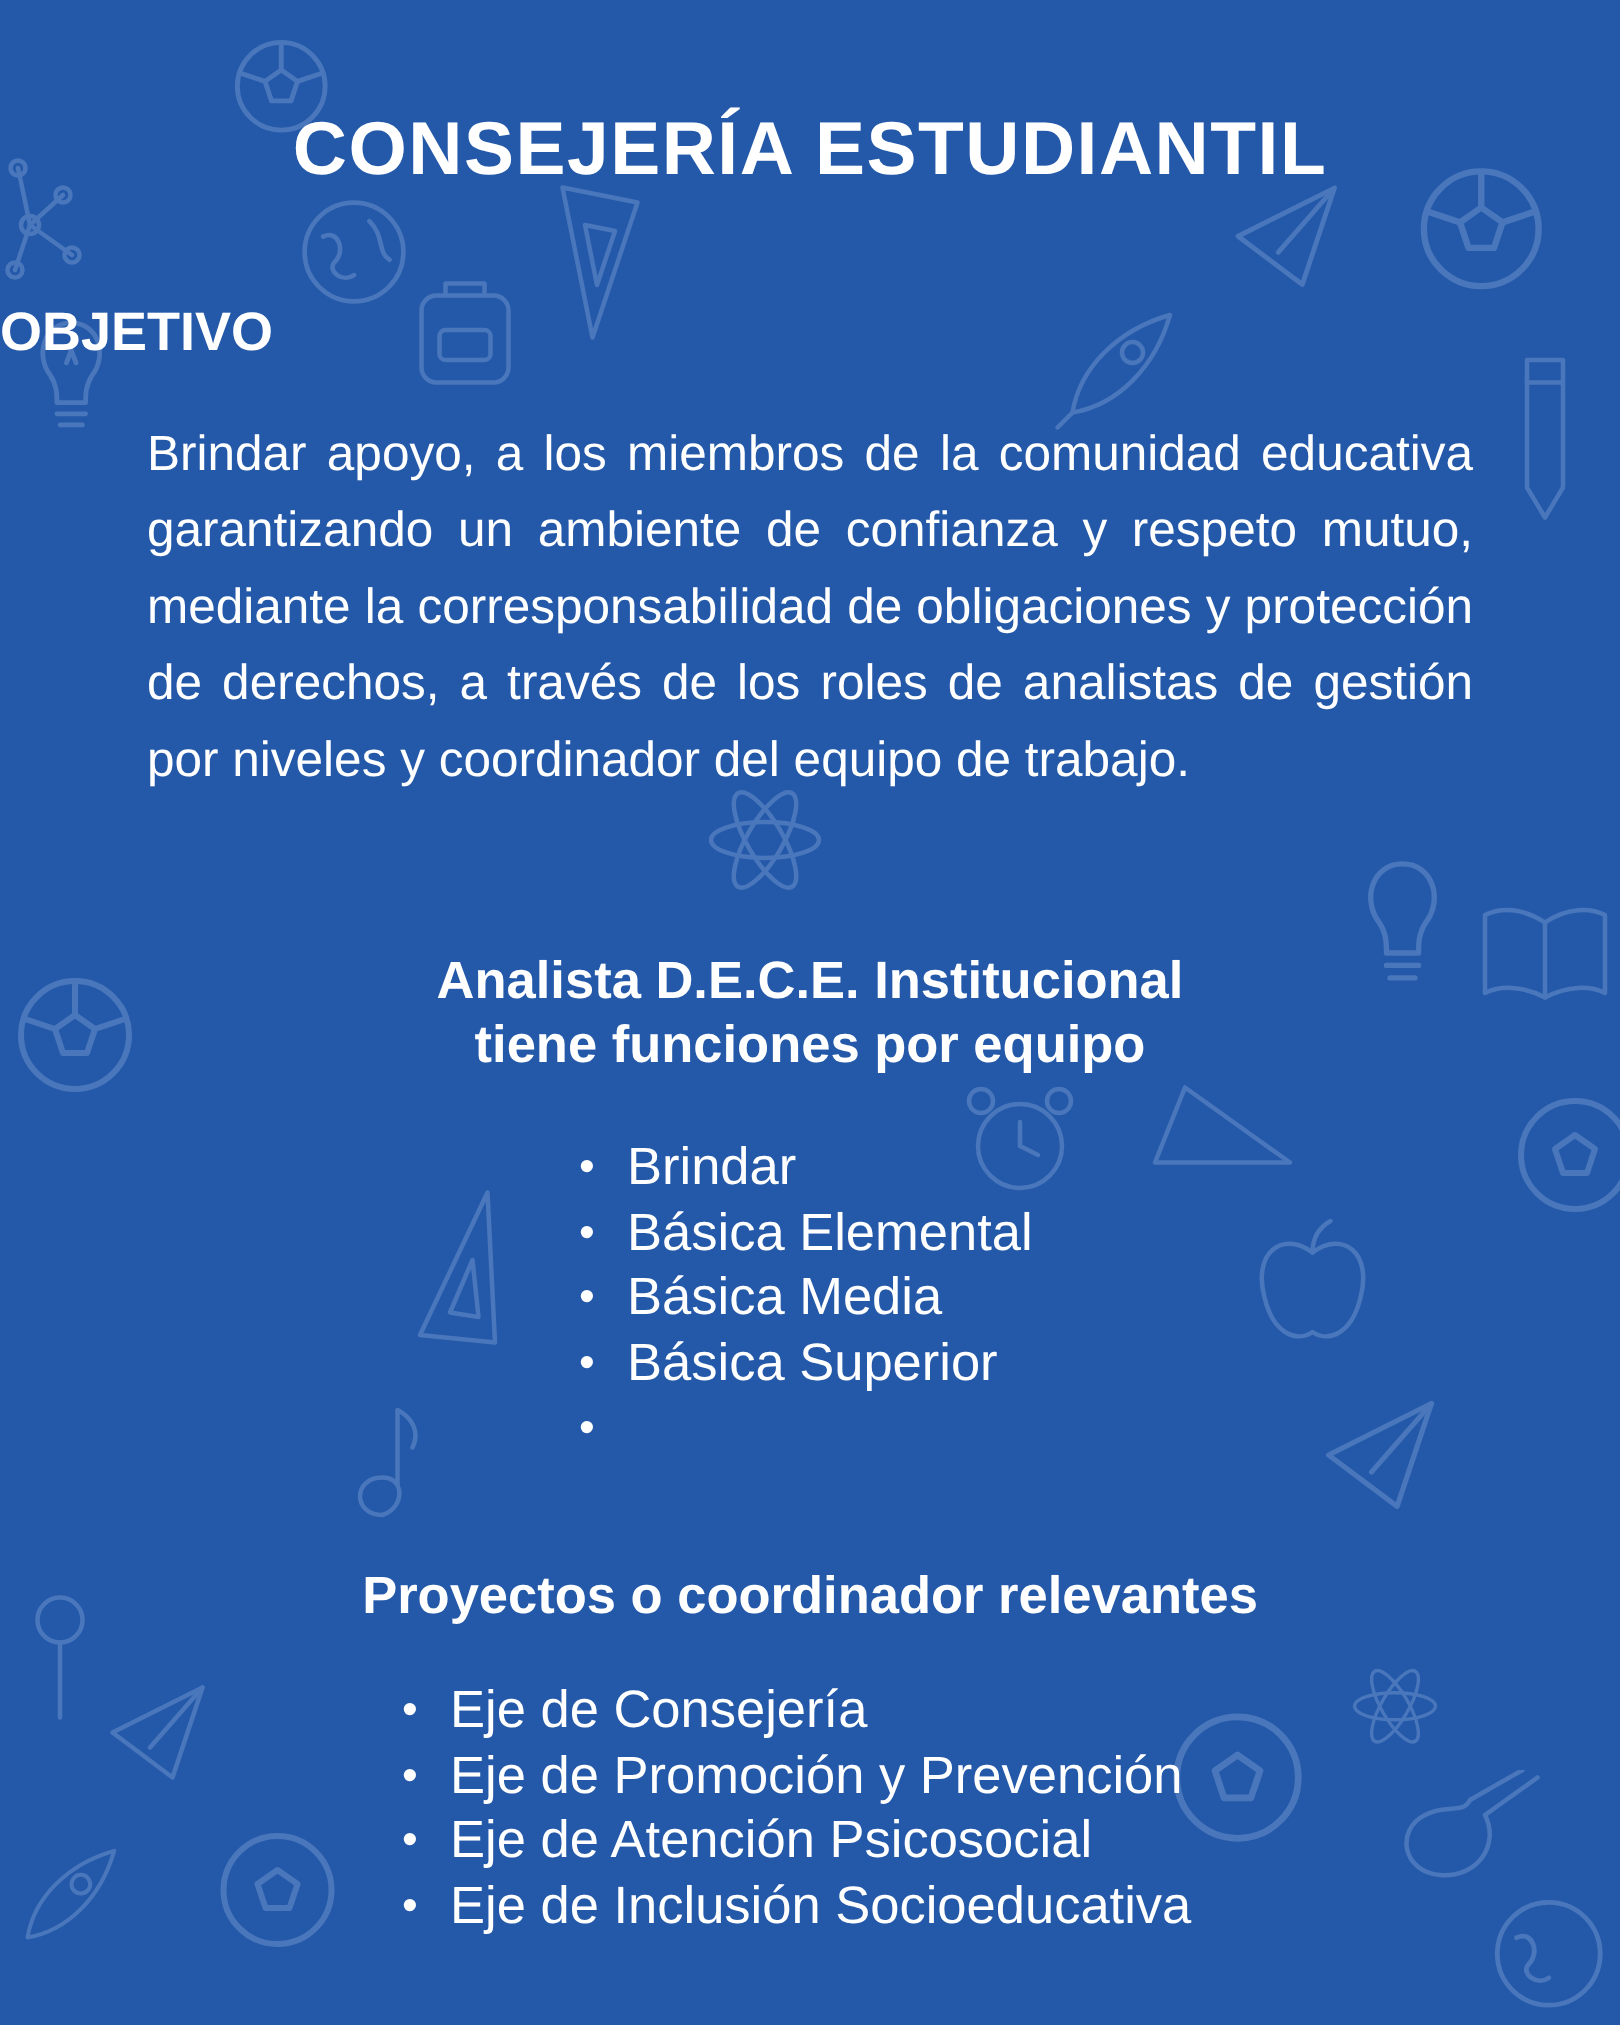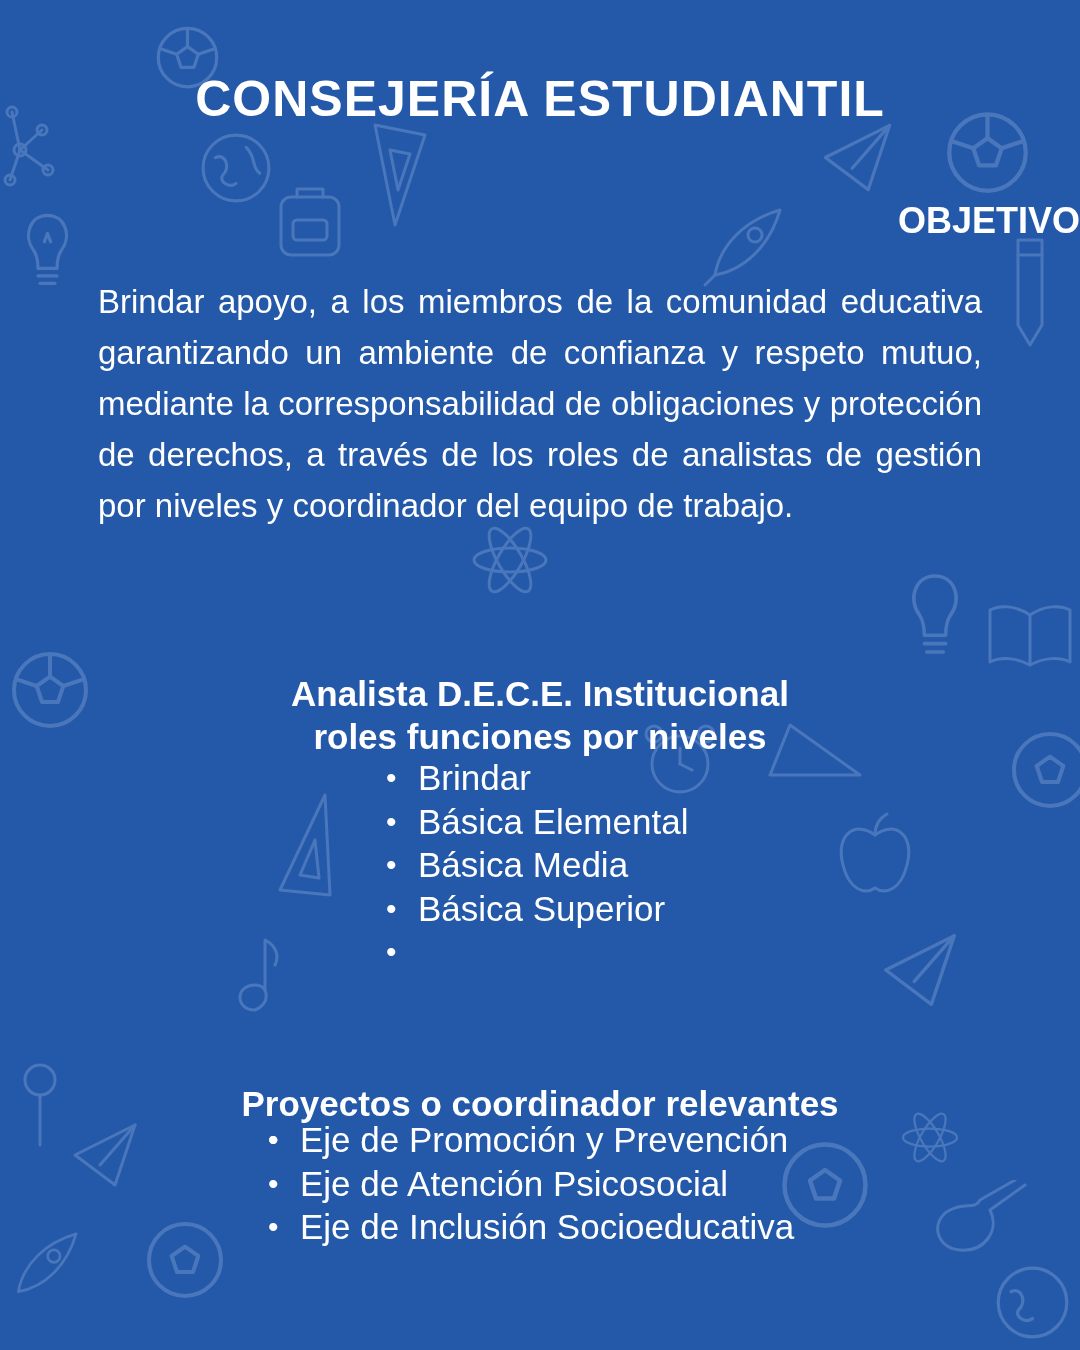--- a/index.html
+++ b/index.html
@@ -13,29 +13,29 @@
     .doodles { position: absolute; inset: 0; z-index: 0; pointer-events: none; }
     .doodles svg { position: absolute; }
     .doodles svg * { fill: none; stroke: #4a77bc; stroke-width: 3; stroke-linecap: round; stroke-linejoin: round; }
     .content { position: absolute; inset: 0; z-index: 1; }
     .title {
       position: absolute; left: 0; right: 0; top: 70px;
       text-align: center; font-weight: 700; font-size: 50px; letter-spacing: 1px;
     }
     .subtitle {
       position: absolute; left: 0; right: 0; top: 200px;
-      text-align: right; font-weight: 700; font-size: 36px;
+      text-align: left; font-weight: 700; font-size: 36px;
     }
     .objective {
       position: absolute; left: 98px; width: 884px; top: 276px;
       font-size: 33px; line-height: 51px; text-align: justify;
     }
     .section-heading {
       position: absolute; left: 0; right: 0;
-      text-align: center; font-weight: 700; font-size: 35px; line-height: 43px; margin-top: 40px;
+      text-align: center; font-weight: 700; font-size: 35px; line-height: 43px;
     }
     .h-analista { top: 632px; }
     .h-proyectos { top: 1042px; }
     ul.list { position: absolute; margin: 0; padding: 0; list-style: none; font-size: 35px; line-height: 43.5px; }
     ul.list li { position: relative; padding-left: 32px; white-space: nowrap; }
     ul.list li .bullet { position: absolute; left: 0; top: 0; font-size: 30px; }
     .list-niveles { left: 386px; top: 756px; }
     .list-ejes { left: 268px; top: 1118px; }
   </style>
 </head>
@@ -184,32 +184,32 @@
     </svg>
 </div>
 
 <div class="content">
   <h1 class="title" style="margin:0">CONSEJERÍA ESTUDIANTIL</h1>
   <h2 class="subtitle" style="margin:0">OBJETIVO</h2>
   <p class="objective" style="margin:0">Brindar apoyo, a los miembros de la comunidad educativa garantizando un ambiente de confianza y respeto mutuo, mediante la corresponsabilidad de obligaciones y protección de derechos, a través de los roles de analistas de gestión por niveles y coordinador del equipo de trabajo.</p>
 
   <div class="section-heading h-analista">
     <div>Analista D.E.C.E. Institucional</div>
-    <div>roles funciones por niveles</div>
+    <div>tiene funciones por equipo</div>
   </div>
 
   <ul class="list list-niveles">
     <li><span class="bullet">•</span><span>Brindar</span></li>
     <li><span class="bullet">•</span><span>Básica Elemental</span></li>
     <li><span class="bullet">•</span><span>Básica Media</span></li>
     <li><span class="bullet">•</span><span>Básica Superior</span></li>
     <li><span class="bullet">•</span></li>
   </ul>
 
   <div class="section-heading h-proyectos">Proyectos o coordinador relevantes</div>
 
   <ul class="list list-ejes">
-    <li><span class="bullet">•</span></li>
+    <li><span class="bullet">•</span><span>Eje de Consejería</span></li>
     <li><span class="bullet">•</span><span>Eje de Promoción y Prevención</span></li>
     <li><span class="bullet">•</span><span>Eje de Atención Psicosocial</span></li>
     <li><span class="bullet">•</span><span>Eje de Inclusión Socioeducativa</span></li>
   </ul>
 </div>
 
 </body></html>

